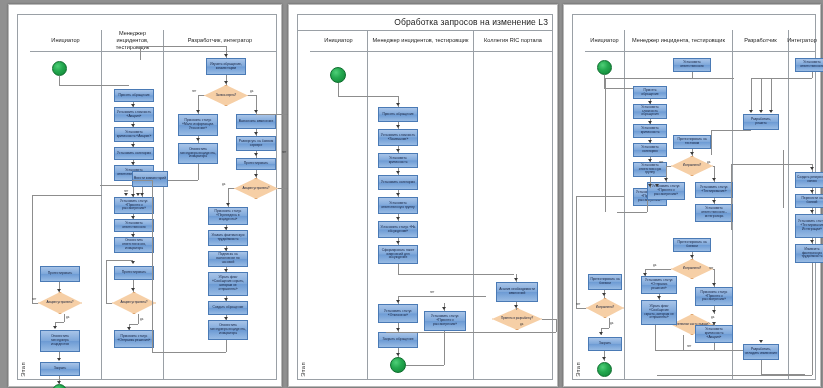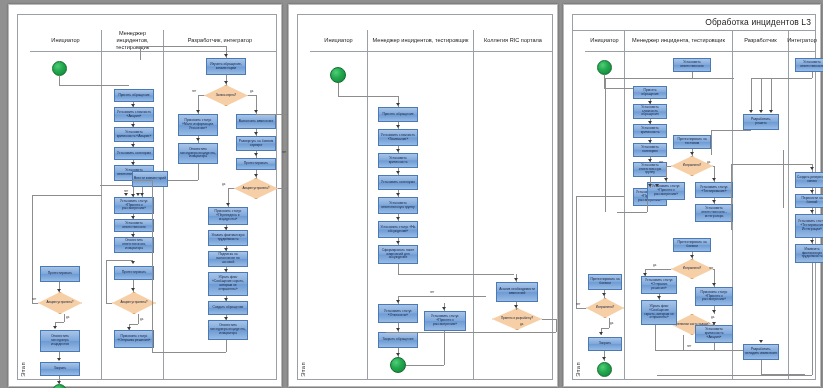--- a/index.html
+++ b/index.html
@@ -198,20 +198,23 @@
             <div class="elbl" style="left:58px;top:130px;">да</div>
             <div class="elbl" style="left:118px;top:98px;">нет</div>
           </div>
         </div>
       </div>
     </div>
   </div>
 
   <div class="page p2">
     <div class="sheet">
+      <div class="titlebar">
+        <div class="title">Обработка запросов на изменение L3</div>
+      </div>
       <div class="stage">Этап</div>
       <div class="lanes">
 
         <div class="lane" style="left:0;width:58px;">
           <div class="lane-hdr">Инициатор</div>
           <div class="lane-body">
             <div class="node circle" style="left:20px;top:15px;width:16px;height:16px;"></div>
             <div class="ln lnv" style="left:28px;top:31px;height:13px;"></div>
             <div class="ln lnh" style="left:28px;top:44px;width:60px;"></div>
           </div>
@@ -276,23 +279,20 @@
             <div class="ln lnh" style="left:-88px;top:280px;width:170px;"></div>
             <div class="elbl" style="left:46px;top:270px;">да</div>
           </div>
         </div>
       </div>
     </div>
   </div>
 
   <div class="page p3">
     <div class="sheet">
-      <div class="titlebar">
-        <div class="title">Обработка инцидентов L3</div>
-      </div>
       <div class="stage">Этап</div>
       <div class="lanes">
 
         <div class="lane" style="left:0;width:40px;">
           <div class="lane-hdr">Инициатор</div>
           <div class="lane-body">
             <div class="node circle" style="left:12px;top:8px;width:15px;height:15px;"></div>
             <div class="node box" style="left:3px;top:222px;width:34px;height:16px;">Протестировать на боевом</div>
             <div class="node diamond" style="left:1px;top:246px;width:38px;height:20px;">Исправлено?</div>
             <div class="node box" style="left:3px;top:285px;width:34px;height:14px;">Закрыть</div>

